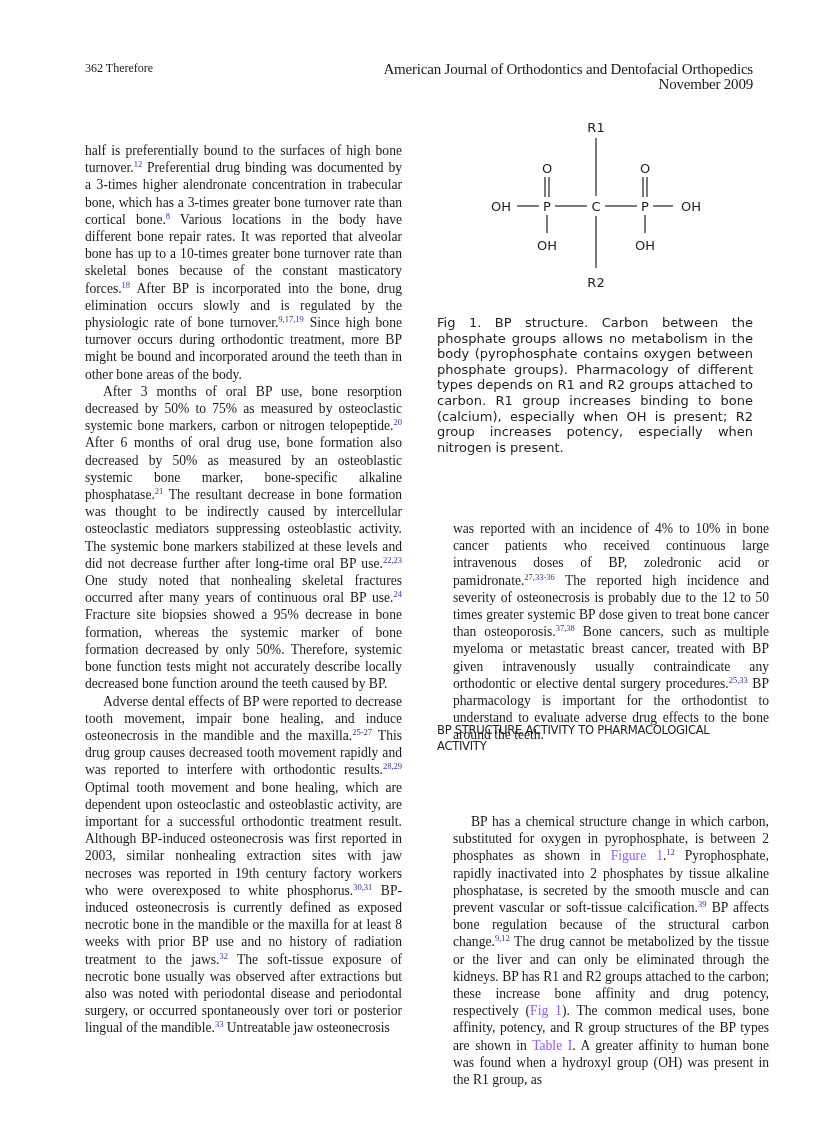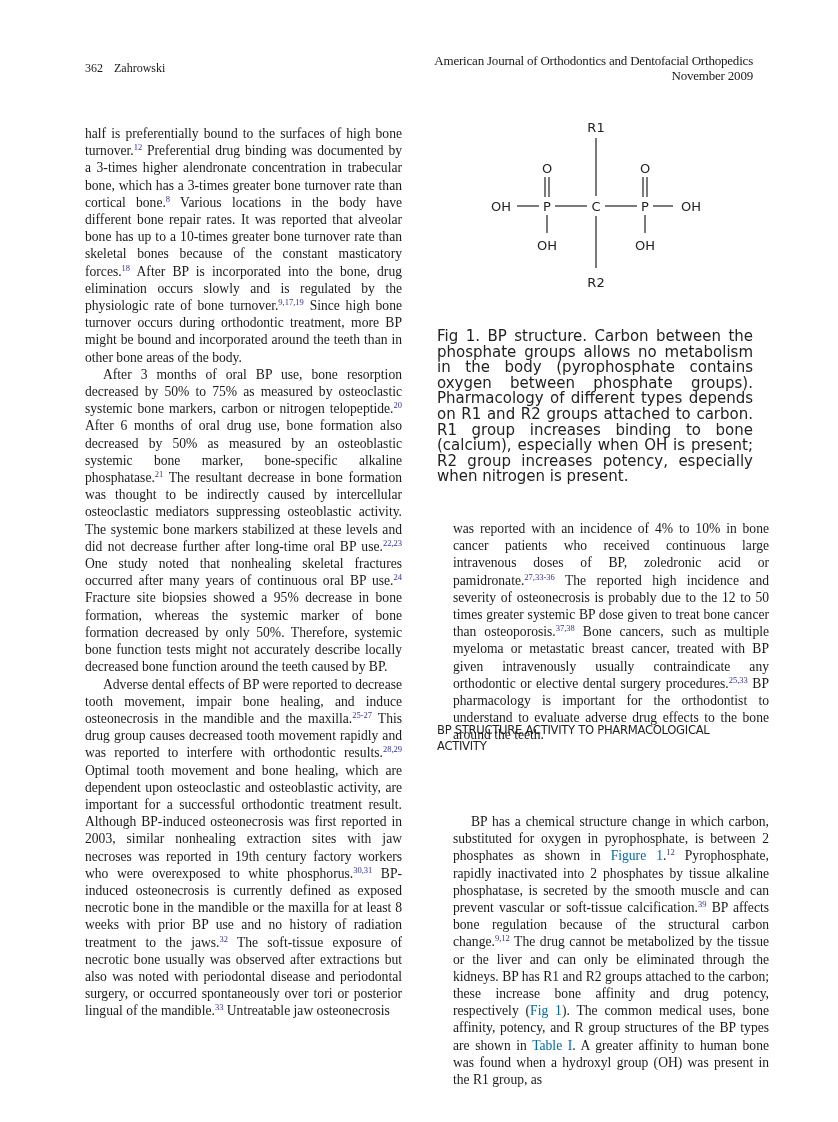--- a/index.html
+++ b/index.html
@@ -1,39 +1,39 @@
 <!DOCTYPE html>
 <html><head>
 <meta charset="utf-8">
 <style>
   html, body { margin: 0; padding: 0; background: #ffffff; }
   body { width: 838px; height: 1122px; position: relative; overflow: hidden; color: #1a1a1a; }
   .header-left { position: absolute; left: 85px; top: 61px; font-family: "Liberation Serif", serif; font-size: 12px; }
-  .header-left .pnum { margin-right: 8px; }
-  .header-right { position: absolute; right: 85px; top: 53px; text-align: right; font-family: "Liberation Serif", serif; font-size: 13px; line-height: 15px; letter-spacing: -0.2px; }
+  .header-left .pnum { }
+  .header-right { position: absolute; right: 85px; top: 62px; text-align: right; font-family: "Liberation Serif", serif; font-size: 15px; line-height: 15px; letter-spacing: -0.2px; }
   .col { position: absolute; font-family: "Liberation Serif", serif; font-size: 13.6px; line-height: 17.2px; text-align: justify; }
-  .col-left { left: 85px; top: 125px; width: 317px; }
+  .col-left { left: 85px; top: 142px; width: 317px; }
   .col-right { left: 453px; width: 316px; margin-top: 48px; }
   .col p { margin: 0; }
   .col p.indent { text-indent: 18px; }
   sup { font-size: 8.5px; line-height: 0; vertical-align: 5px; color: #333399; }
-  .link { color: #0369a1; }
+  .link { color: #8b5cf6; }
   .figure { position: absolute; left: 437px; top: 118px; width: 316px; height: 180px; }
   .figure svg { display: block; }
-  .caption { position: absolute; left: 437px; top: 329px; width: 316px; font-family: "DejaVu Sans", sans-serif; font-size: 15px; line-height: 15.6px; text-align: justify; color: #222; }
+  .caption { position: absolute; left: 437px; top: 315px; width: 316px; font-family: "DejaVu Sans", sans-serif; font-size: 13px; line-height: 15.6px; text-align: justify; color: #222; }
   .section-heading { position: absolute; left: 437px; top: 722px; width: 316px; font-family: "DejaVu Sans", sans-serif; font-size: 11.6px; line-height: 16px; color: #222; letter-spacing: -0.3px; }
   .col-right-a { top: 472px; }
   .col-right-b { top: 765px; }
 </style>
 </head>
 <body>
 
 <div class="header-left">
   <span class="pnum">362</span>
-  <span>Zahrowski</span>
+  <span>Therefore</span>
 </div>
 <div class="header-right">
   <div>American Journal of Orthodontics and Dentofacial Orthopedics</div>
   <div>November 2009</div>
 </div>
 
 <div class="col col-left">
   <p><span>half is preferentially bound to the surfaces of high bone turnover.</span><sup>12</sup><span> Preferential drug binding was documented by a 3-times higher alendronate concentration in trabecular bone, which has a 3-times greater bone turnover rate than cortical bone.</span><sup>8</sup><span> Various locations in the body have different bone repair rates. It was reported that alveolar bone has up to a 10-times greater bone turnover rate than skeletal bones because of the constant masticatory forces.</span><sup>18</sup><span> After BP is incorporated into the bone, drug elimination occurs slowly and is regulated by the physiologic rate of bone turnover.</span><sup>9,17,19</sup><span> Since high bone turnover occurs during orthodontic treatment, more BP might be bound and incorporated around the teeth than in other bone areas of the body.</span></p>
   <p class="indent"><span>After 3 months of oral BP use, bone resorption decreased by 50% to 75% as measured by osteoclastic systemic bone markers, carbon or nitrogen telopeptide.</span><sup>20</sup><span> After 6 months of oral drug use, bone formation also decreased by 50% as measured by an osteoblastic systemic bone marker, bone-specific alkaline phosphatase.</span><sup>21</sup><span> The resultant decrease in bone formation was thought to be indirectly caused by intercellular osteoclastic mediators suppressing osteoblastic activity. The systemic bone markers stabilized at these levels and did not decrease further after long-time oral BP use.</span><sup>22,23</sup><span> One study noted that nonhealing skeletal fractures occurred after many years of continuous oral BP use.</span><sup>24</sup><span> Fracture site biopsies showed a 95% decrease in bone formation, whereas the systemic marker of bone formation decreased by only 50%. Therefore, systemic bone function tests might not accurately describe locally decreased bone function around the teeth caused by BP.</span></p>
   <p class="indent"><span>Adverse dental effects of BP were reported to decrease tooth movement, impair bone healing, and induce osteonecrosis in the mandible and the maxilla.</span><sup>25-27</sup><span> This drug group causes decreased tooth movement rapidly and was reported to interfere with orthodontic results.</span><sup>28,29</sup><span> Optimal tooth movement and bone healing, which are dependent upon osteoclastic and osteoblastic activity, are important for a successful orthodontic treatment result. Although BP-induced osteonecrosis was first reported in 2003, similar nonhealing extraction sites with jaw necroses was reported in 19th century factory workers who were overexposed to white phosphorus.</span><sup>30,31</sup><span> BP-induced osteonecrosis is currently defined as exposed necrotic bone in the mandible or the maxilla for at least 8 weeks with prior BP use and no history of radiation treatment to the jaws.</span><sup>32</sup><span> The soft-tissue exposure of necrotic bone usually was observed after extractions but also was noted with periodontal disease and periodontal surgery, or occurred spontaneously over tori or posterior lingual of the mandible.</span><sup>33</sup><span> Untreatable jaw osteonecrosis</span></p>

